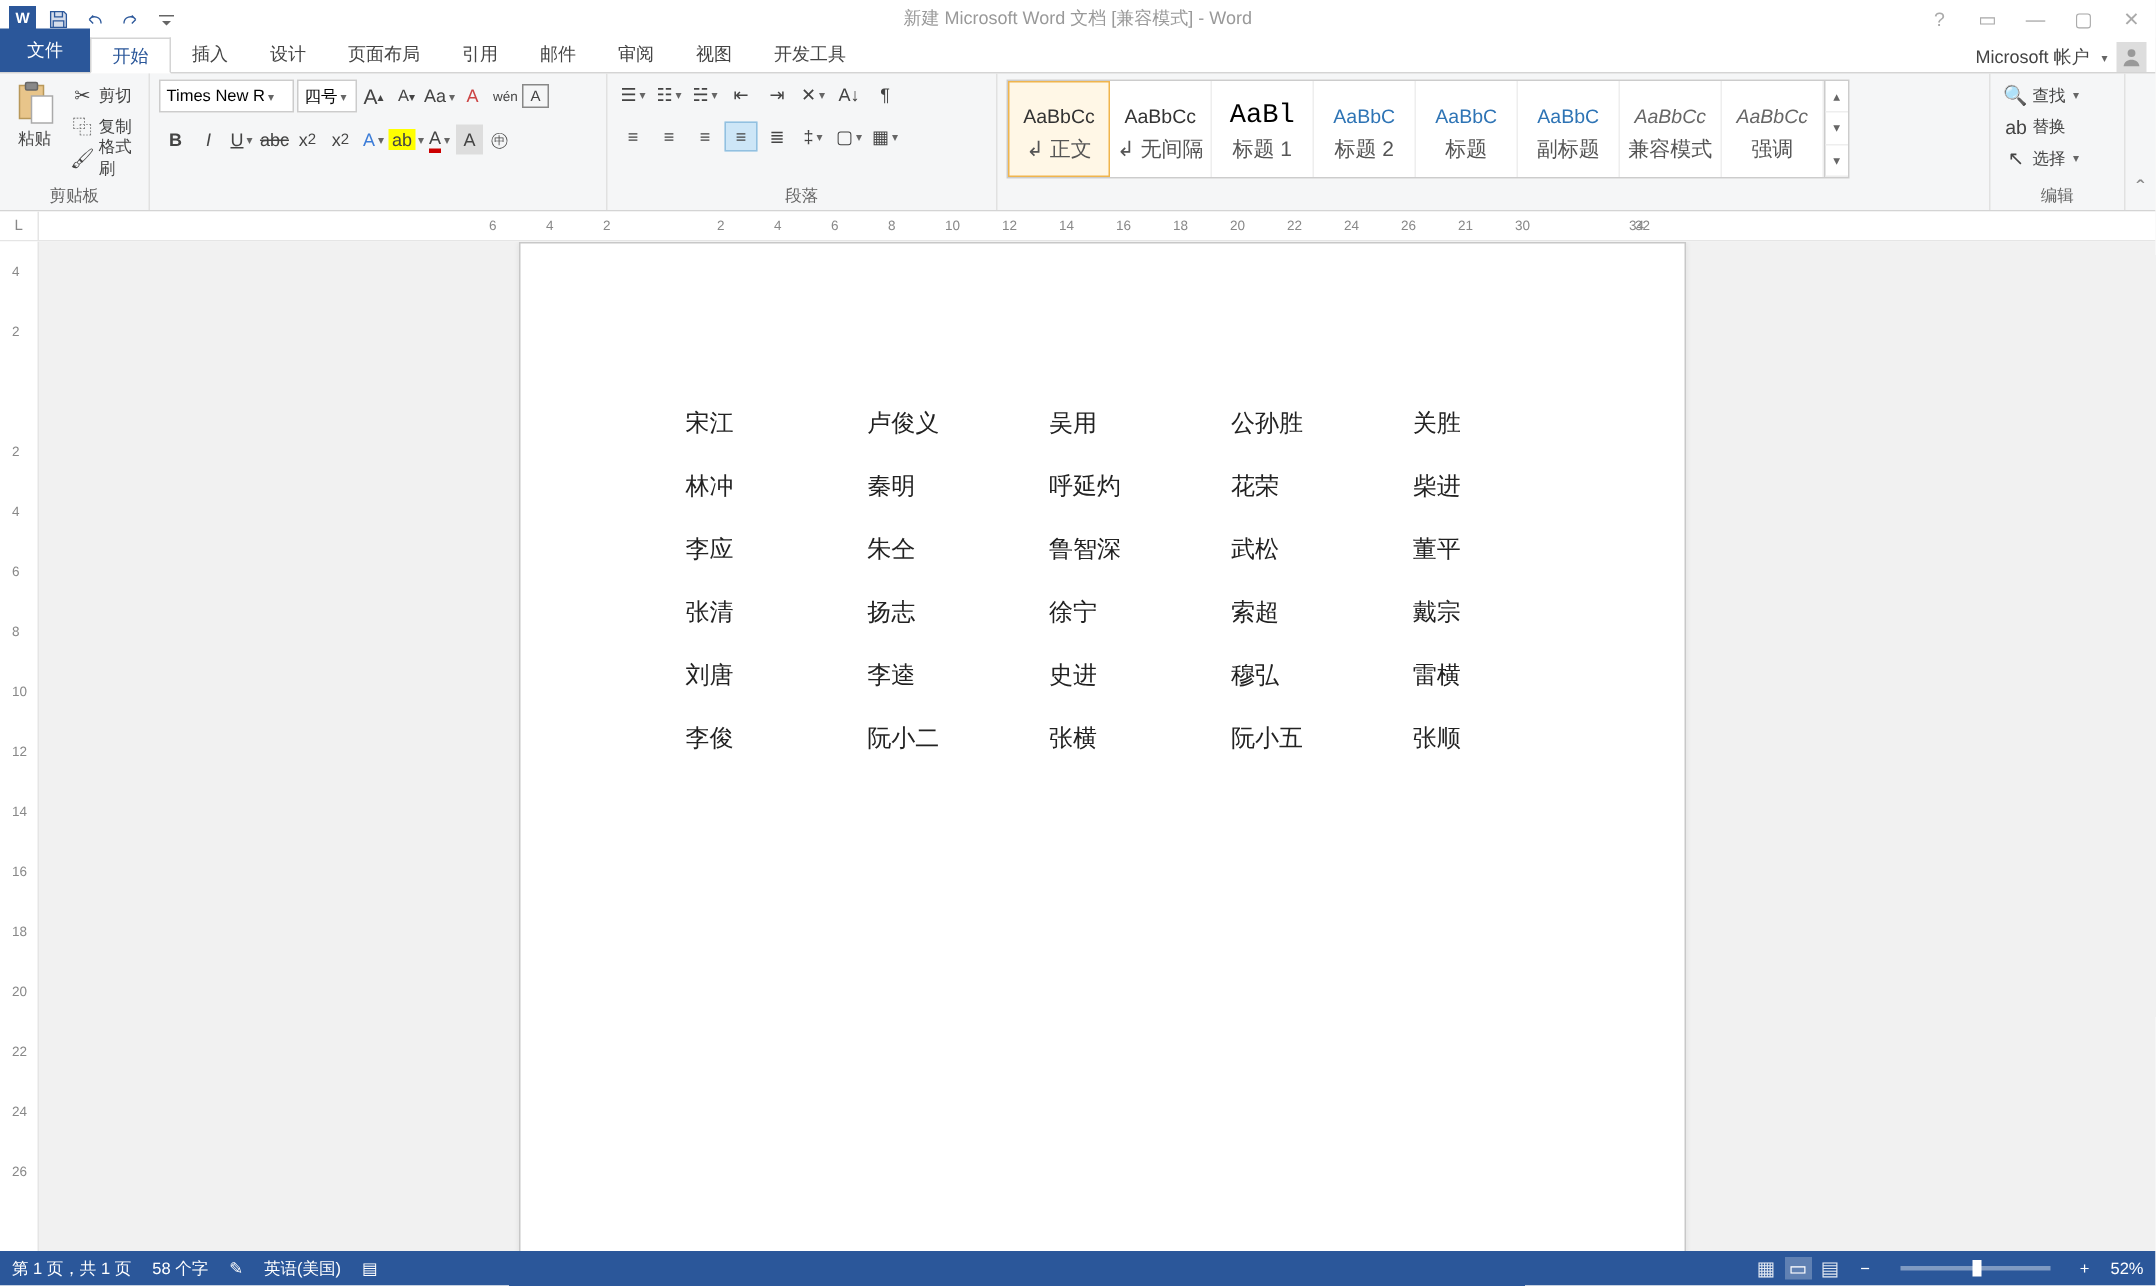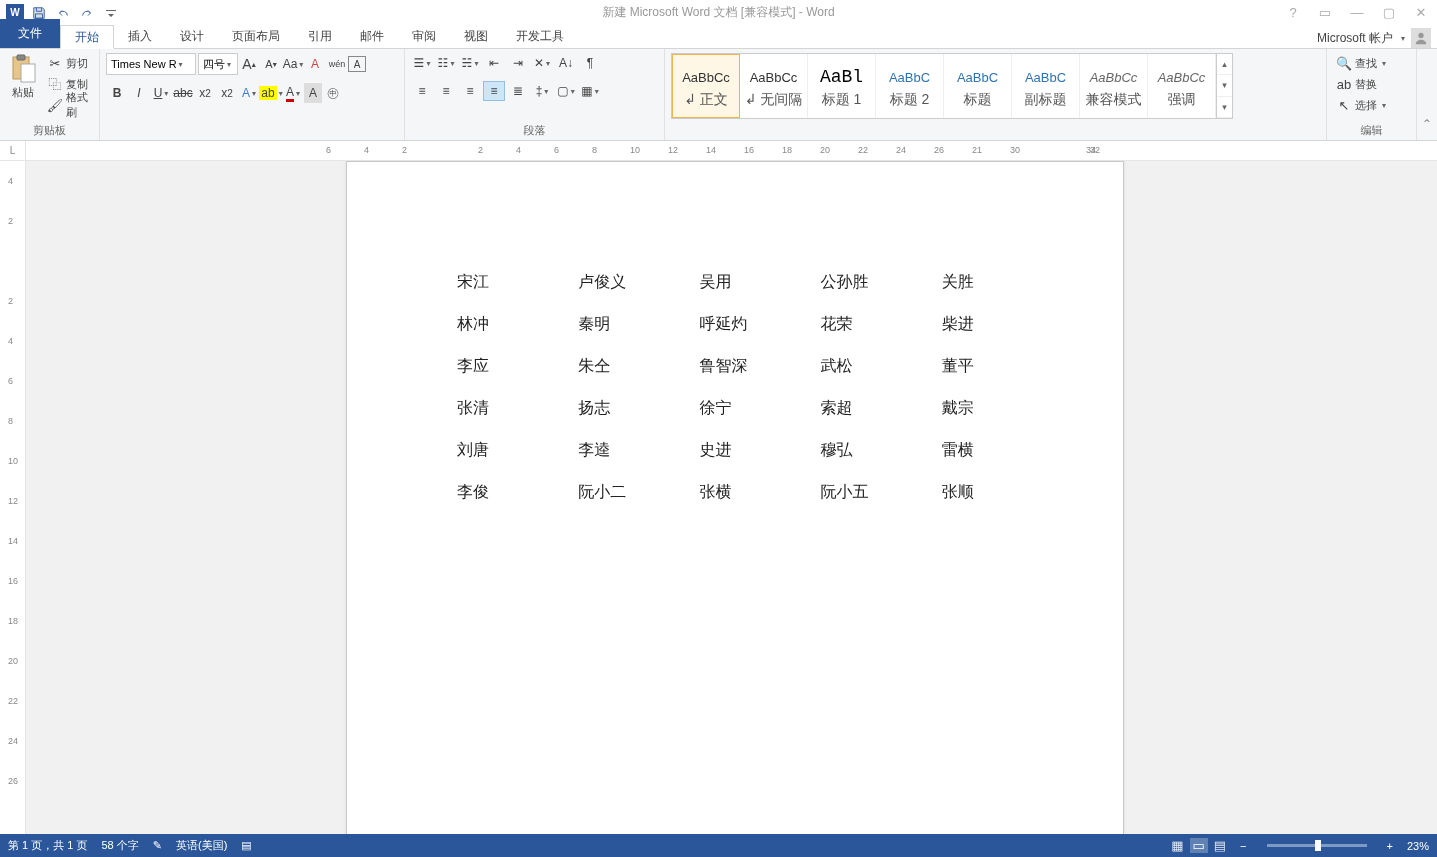--- a/index.html
+++ b/index.html
@@ -423,14 +423,14 @@
   <div class="view-btns">
     <span>▦</span>
     <span class="active">▭</span>
     <span>▤</span>
   </div>
   <span>−</span>
   <div class="zoom-slider">
       <div class="zoom-thumb"></div>
     </div>
   <span>+</span>
-  <span>23%</span>
+  <span>52%</span>
 </div>
 
 </body></html>

